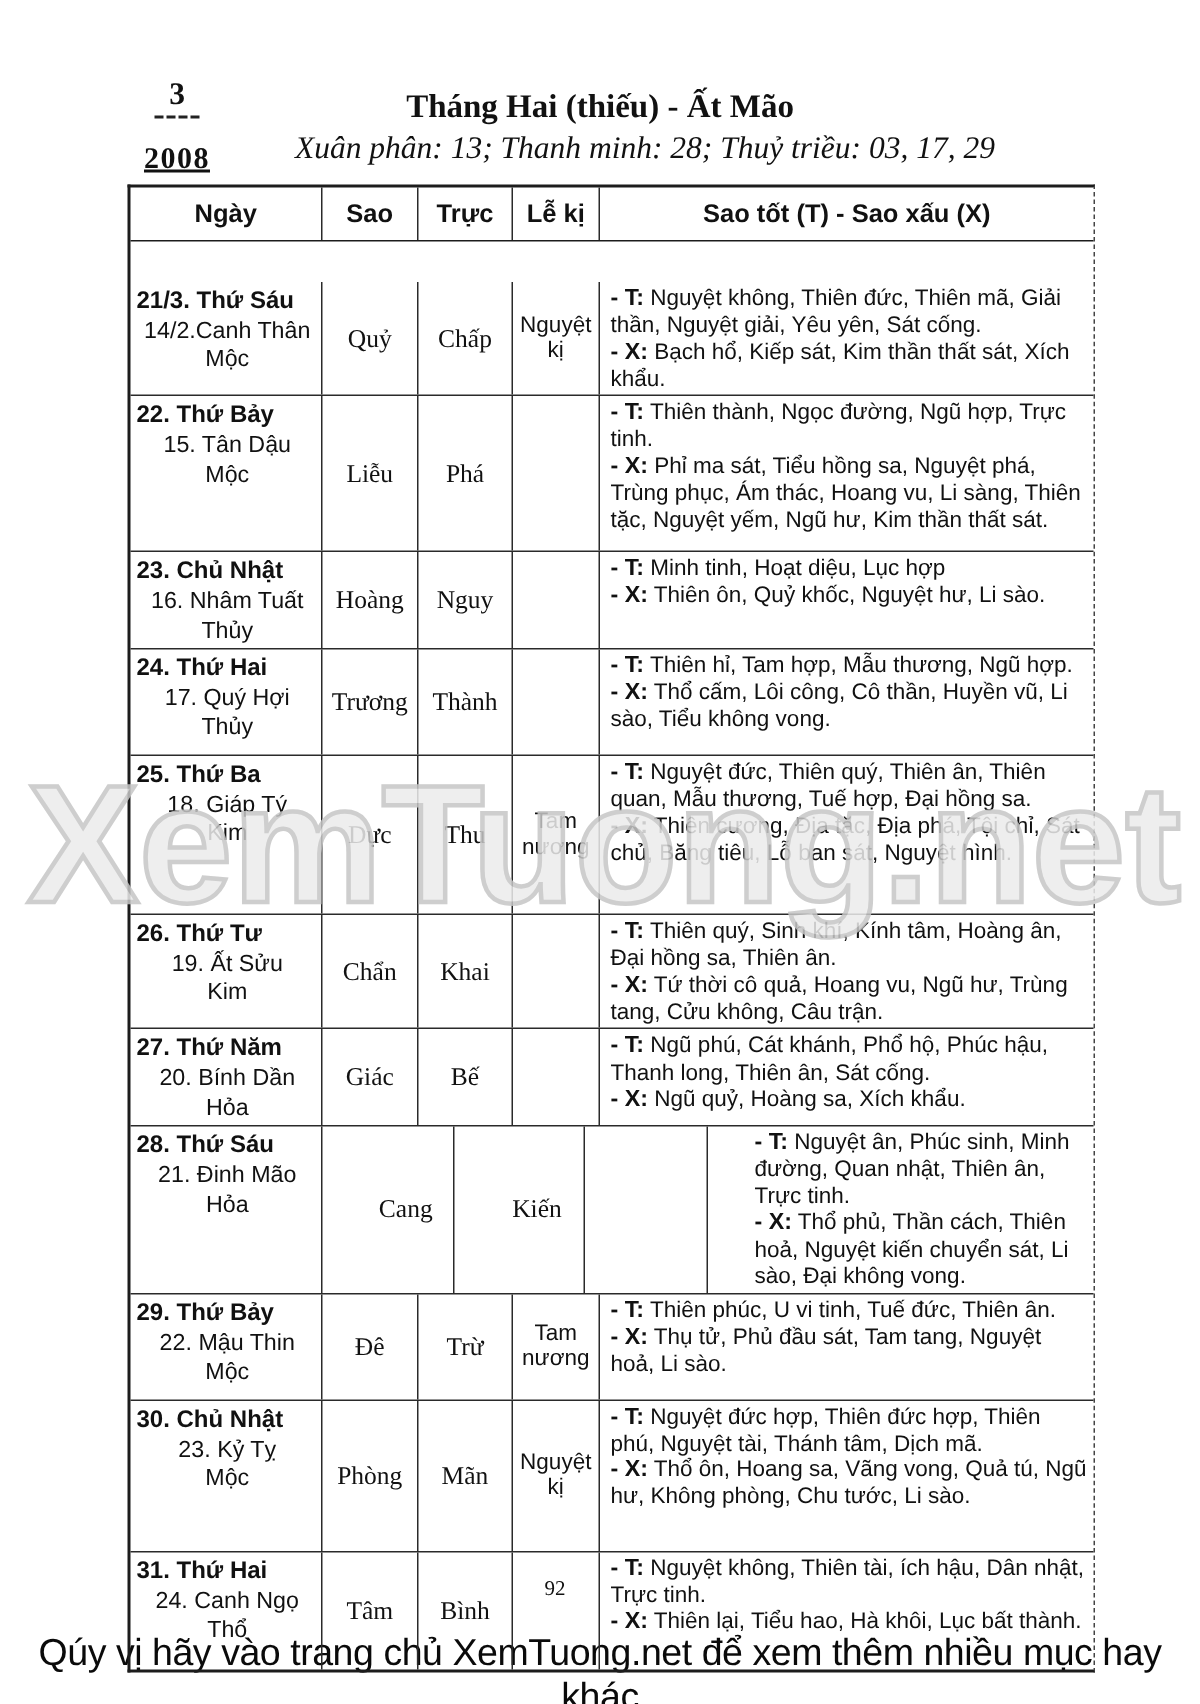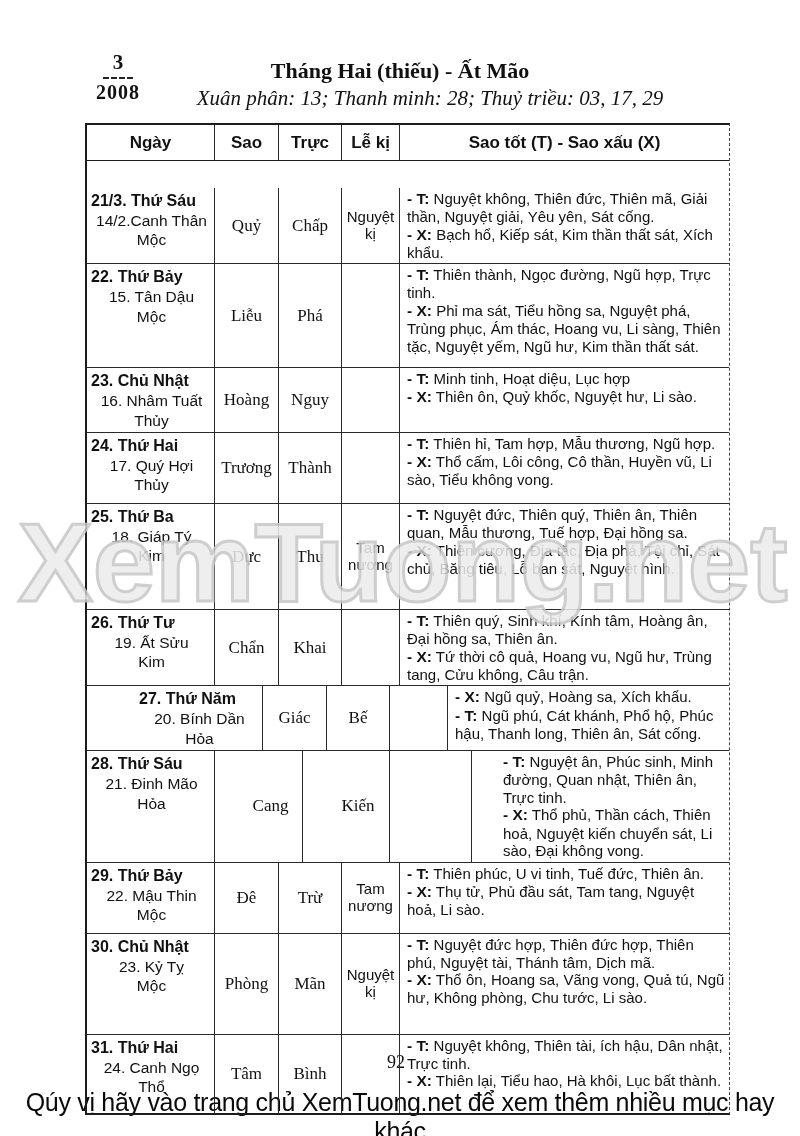--- a/index.html
+++ b/index.html
@@ -17,21 +17,21 @@
     text-align:center;
     font-family:"Liberation Serif",serif;
     font-weight:bold;
   }
   .month-num{
     font-size:21px;
     border-bottom:2px dashed #222;
     padding:0 10px 2px 10px;
     display:inline-block;
   }
-  .month-year{font-size:20px;margin-top:2px;letter-spacing:1px;}
+  .month-year{font-size:20px;margin-top:16px;letter-spacing:1px;text-decoration:underline;}
   
   .title{
     text-align:center;
     margin:0;padding-top:58px;
     font-family:"Liberation Serif",serif;
     font-size:22px;font-weight:bold;
   }
   .subtitle{
     text-align:center;margin:2px 0 0 60px;
     font-family:"Liberation Serif",serif;
@@ -91,22 +91,21 @@
     -webkit-text-stroke:3px #c6c6c6;
     opacity:.85;
     z-index:2;pointer-events:none;
     font-family:"Liberation Sans",sans-serif;
   }
   
   .page-number{
     position:absolute;left:0;width:740px;top:1052px;
     text-align:center;
     font-family:"Liberation Serif",serif;
-    font-size:18px;
-    margin-left:26px;
+    font-size:14px;
   }
   .promo{
     position:absolute;left:0;width:800px;top:1088px;
     text-align:center;
     font-size:25px;font-weight:400;
     letter-spacing:-0.3px;
     color:#0a0a0a;
   }
 </style>
 </head>
@@ -208,32 +207,32 @@
             <div class="day-l3">Kim</div>
           </div>
           <div class="td mid-cell">Chẩn</div>
           <div class="td mid-cell">Khai</div>
           <div class="td leki-cell"></div>
           <div class="td stars-cell">
             <p><b>- T:</b><span> Thiên quý, Sinh khí, Kính tâm, Hoàng ân, Đại hồng sa, Thiên ân.</span></p>
             <p><b>- X:</b><span> Tứ thời cô quả, Hoang vu, Ngũ hư, Trùng tang, Cửu không, Câu trận.</span></p>
           </div>
         </div>
-        <div class="tr" style="min-height: 62px; padding-left: 48px;">
+        <div class="tr" style="min-height: 62px;">
           <div class="td day-cell">
             <div class="day-l1">27. Thứ Năm</div>
             <div class="day-l2">20. Bính Dần</div>
             <div class="day-l3">Hỏa</div>
           </div>
           <div class="td mid-cell">Giác</div>
           <div class="td mid-cell">Bế</div>
           <div class="td leki-cell"></div>
           <div class="td stars-cell">
+            <p><b>- T:</b><span> Ngũ phú, Cát khánh, Phổ hộ, Phúc hậu, Thanh long, Thiên ân, Sát cống.</span></p>
             <p><b>- X:</b><span> Ngũ quỷ, Hoàng sa, Xích khẩu.</span></p>
-            <p><b>- T:</b><span> Ngũ phú, Cát khánh, Phổ hộ, Phúc hậu, Thanh long, Thiên ân, Sát cống.</span></p>
           </div>
         </div>
         <div class="tr" style="min-height: 85px; gap: 24px;">
           <div class="td day-cell">
             <div class="day-l1">28. Thứ Sáu</div>
             <div class="day-l2">21. Đinh Mão</div>
             <div class="day-l3">Hỏa</div>
           </div>
           <div class="td mid-cell">Cang</div>
           <div class="td mid-cell">Kiến</div>

